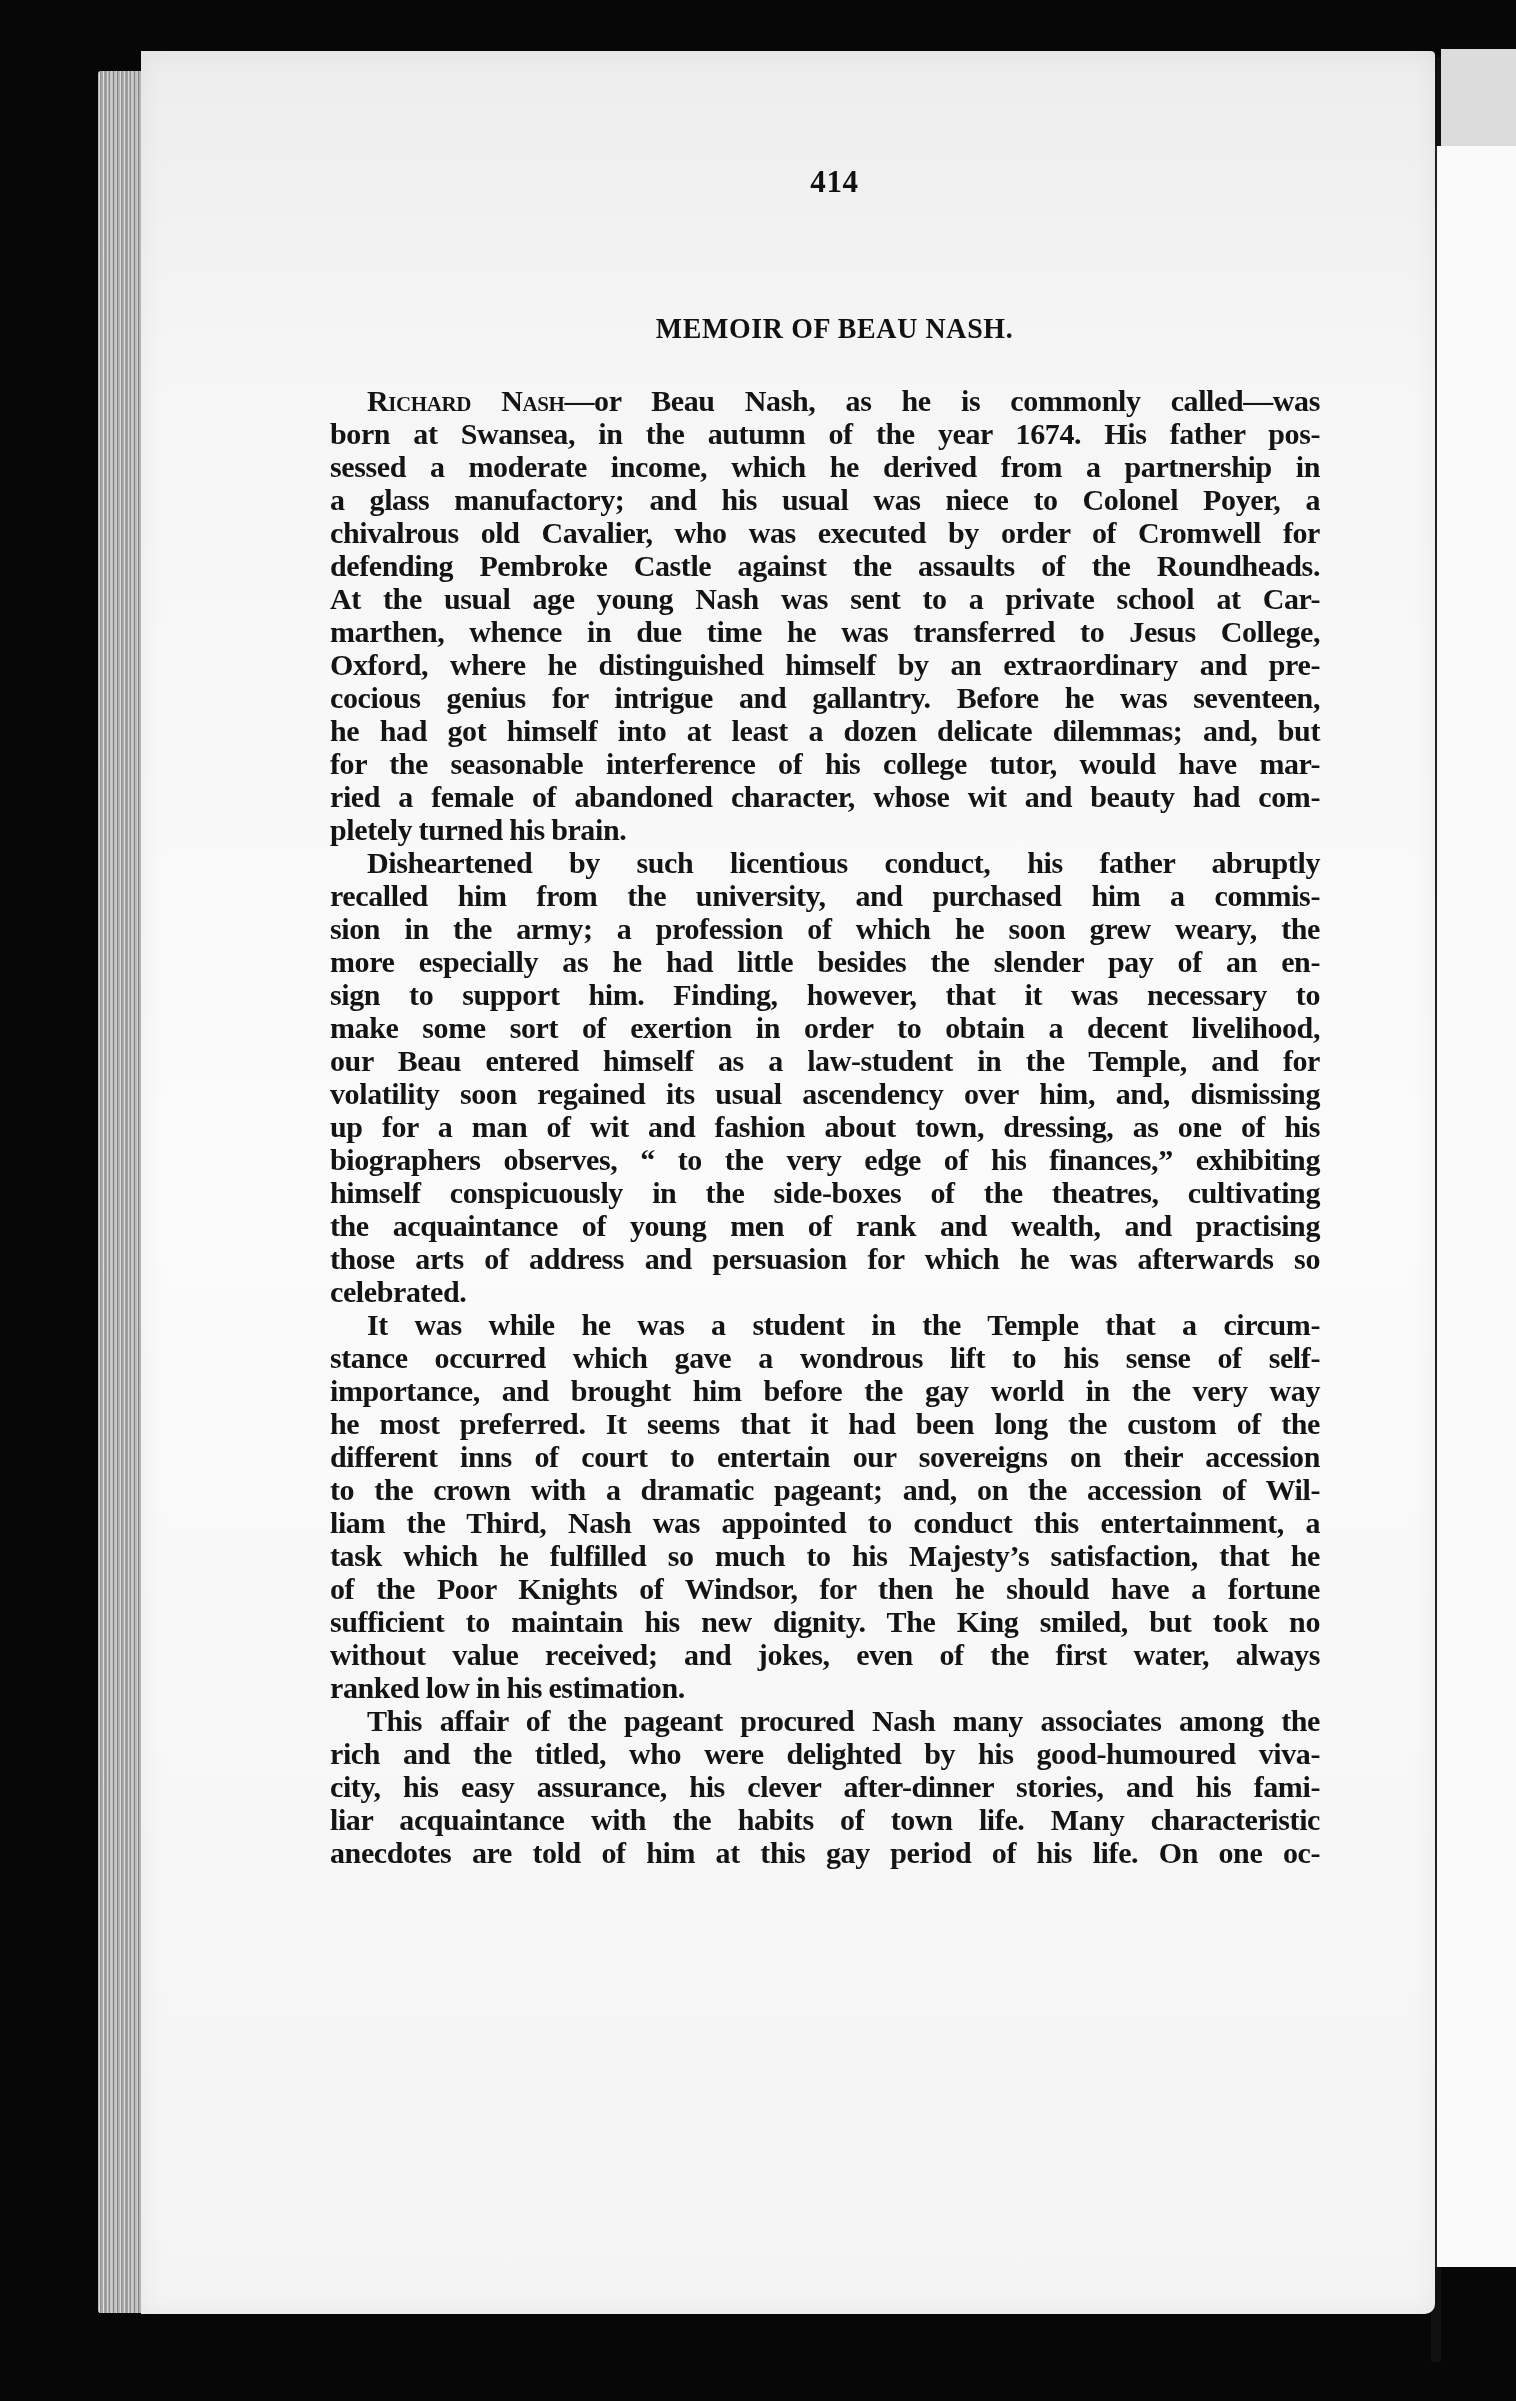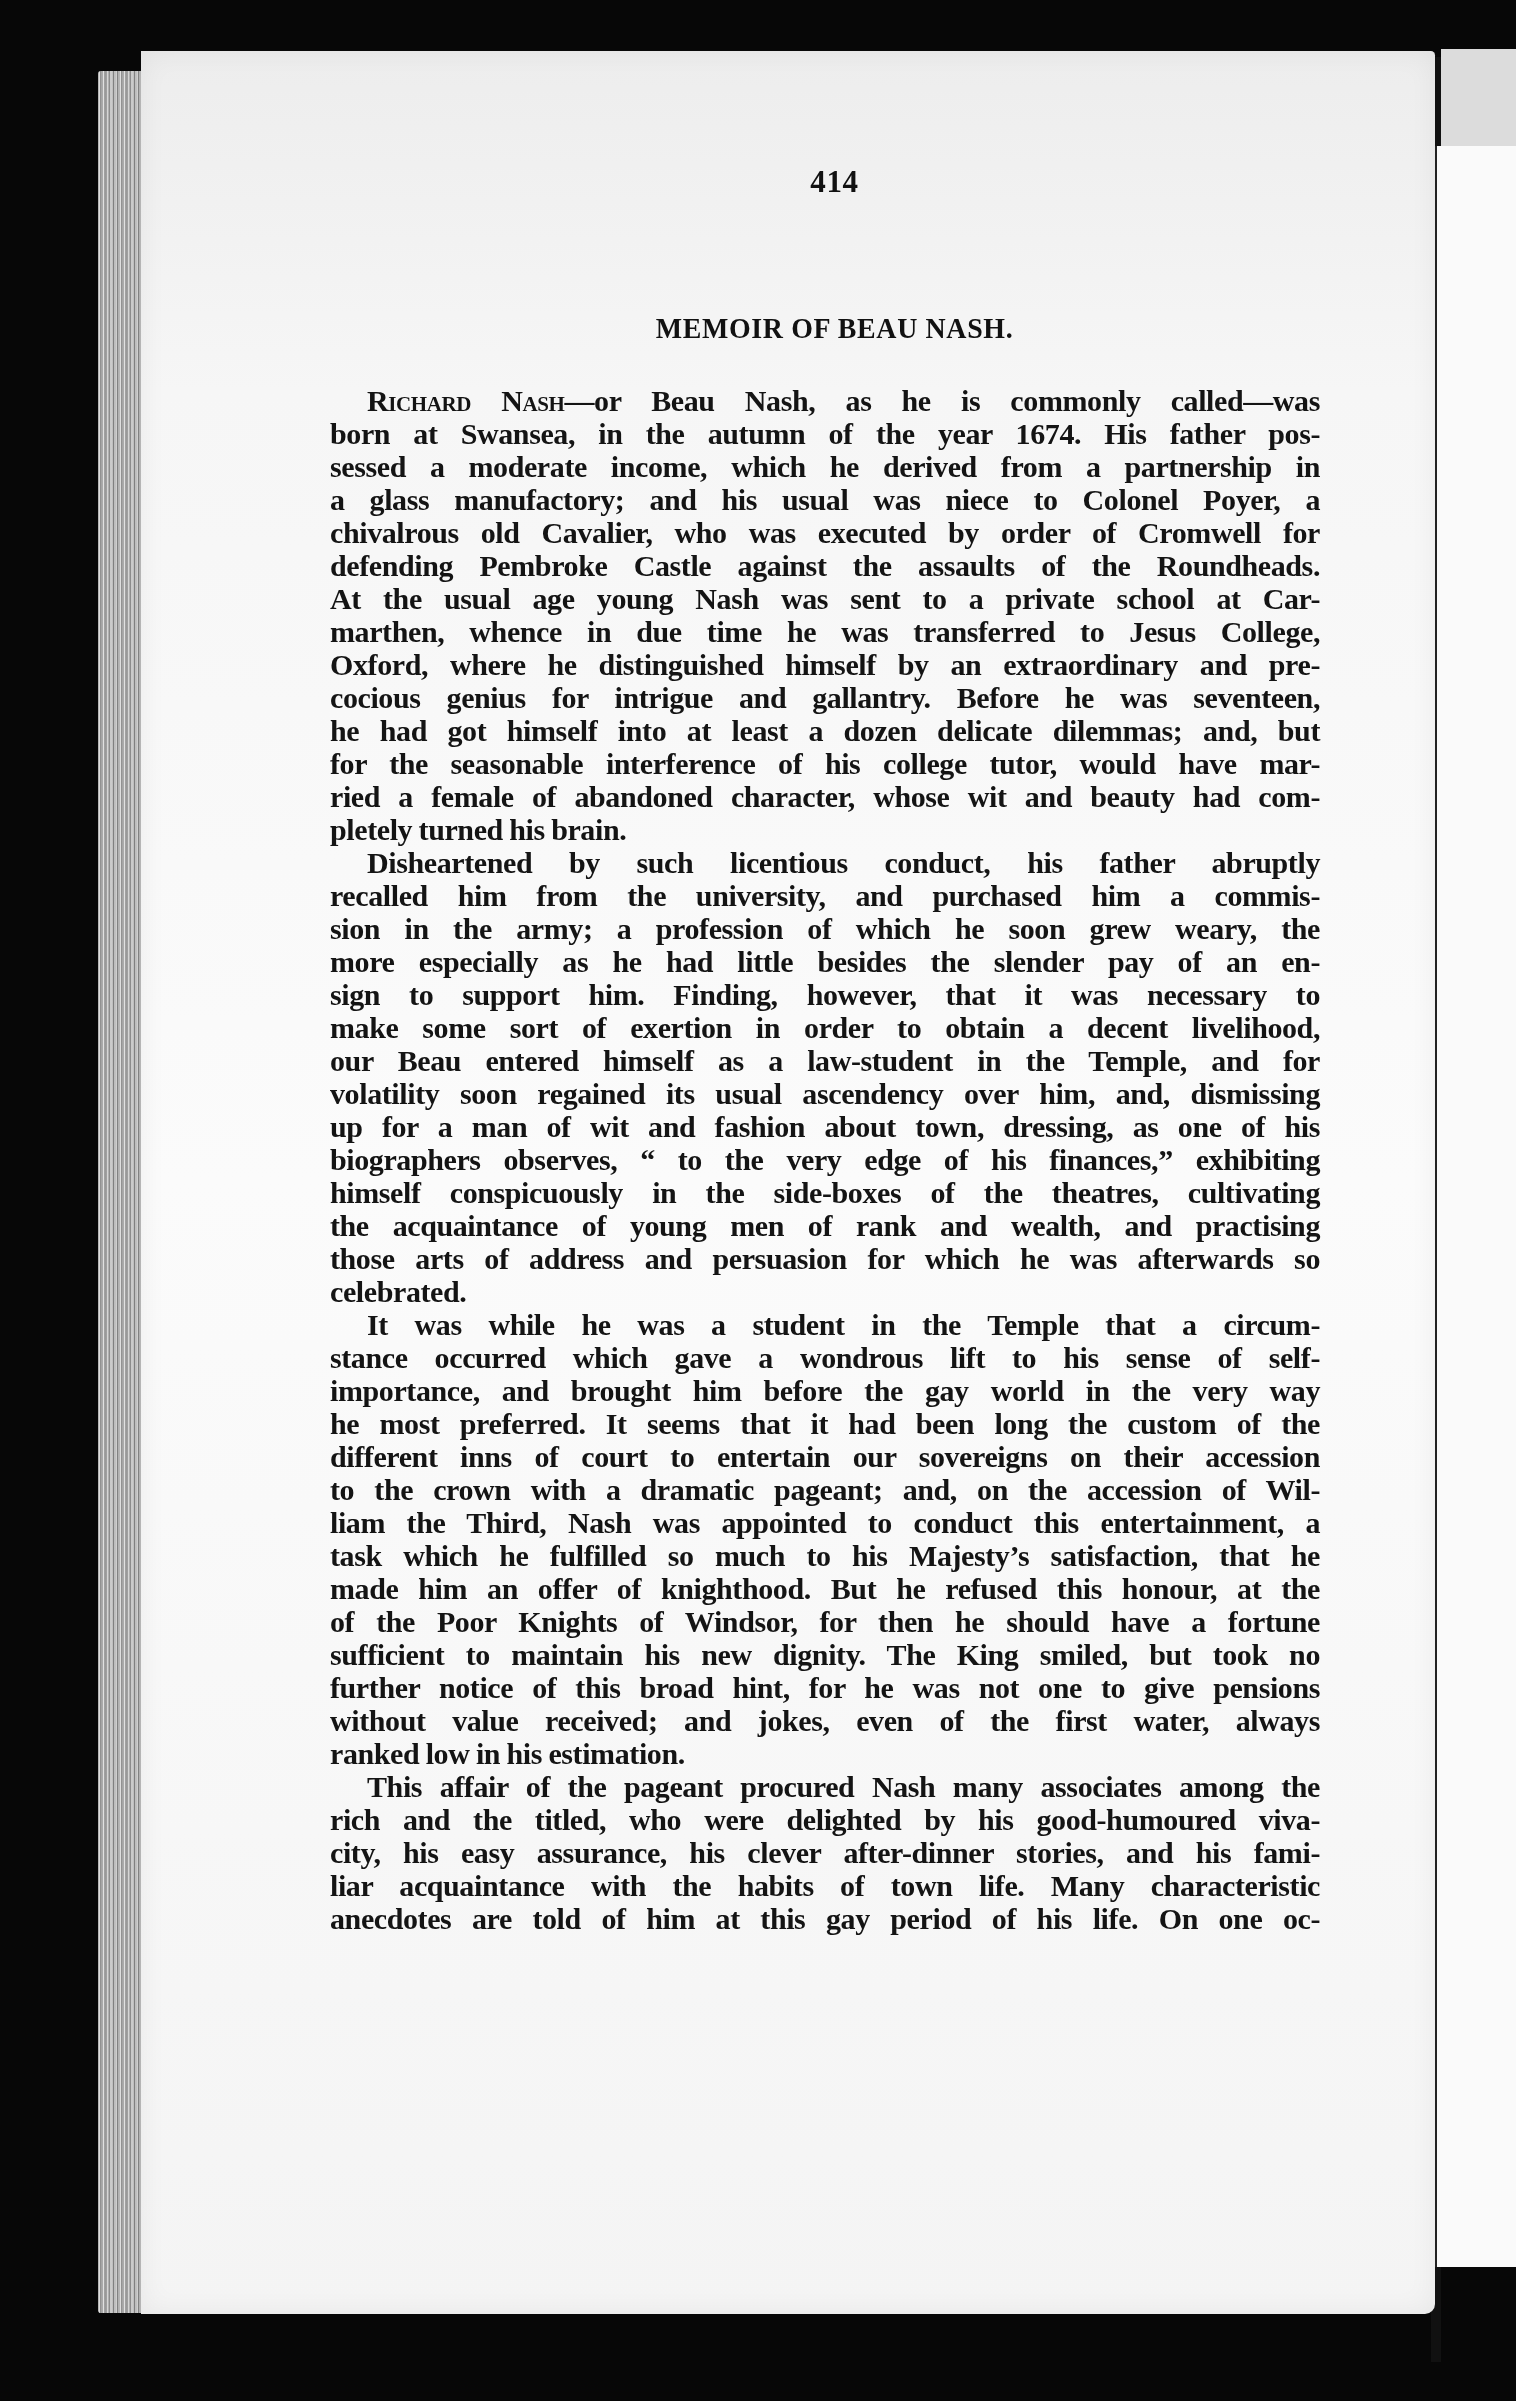--- a/index.html
+++ b/index.html
@@ -155,24 +155,22 @@
     </div>
     <div>
       <span class="line indent">It was while he was a student in the Temple that a circum-</span>
       <span class="line">stance occurred which gave a wondrous lift to his sense of self-</span>
       <span class="line">importance, and brought him before the gay world in the very way</span>
       <span class="line">he most preferred.  It seems that it had been long the custom of the</span>
       <span class="line">different inns of court to entertain our sovereigns on their accession</span>
       <span class="line">to the crown with a dramatic pageant; and, on the accession of Wil-</span>
       <span class="line">liam the Third, Nash was appointed to conduct this entertainment, a</span>
       <span class="line">task which he fulfilled so much to his Majesty’s satisfaction, that he</span>
-      <span class="line">made him an offer of knighthood.  But he refused this honour, at the</span>
       <span class="line">of the Poor Knights of Windsor, for then he should have a fortune</span>
       <span class="line">sufficient to maintain his new dignity.  The King smiled, but took no</span>
-      <span class="line">further notice of this broad hint, for he was not one to give pensions</span>
       <span class="line">without value received; and jokes, even of the first water, always</span>
       <span class="line last">ranked low in his estimation.</span>
     </div>
     <div>
       <span class="line indent">This affair of the pageant procured Nash many associates among the</span>
       <span class="line">rich and the titled, who were delighted by his good-humoured viva-</span>
       <span class="line">city, his easy assurance, his clever after-dinner stories, and his fami-</span>
       <span class="line">liar acquaintance with the habits of town life.  Many characteristic</span>
       <span class="line">anecdotes are told of him at this gay period of his life.  On one oc-</span>
     </div>

